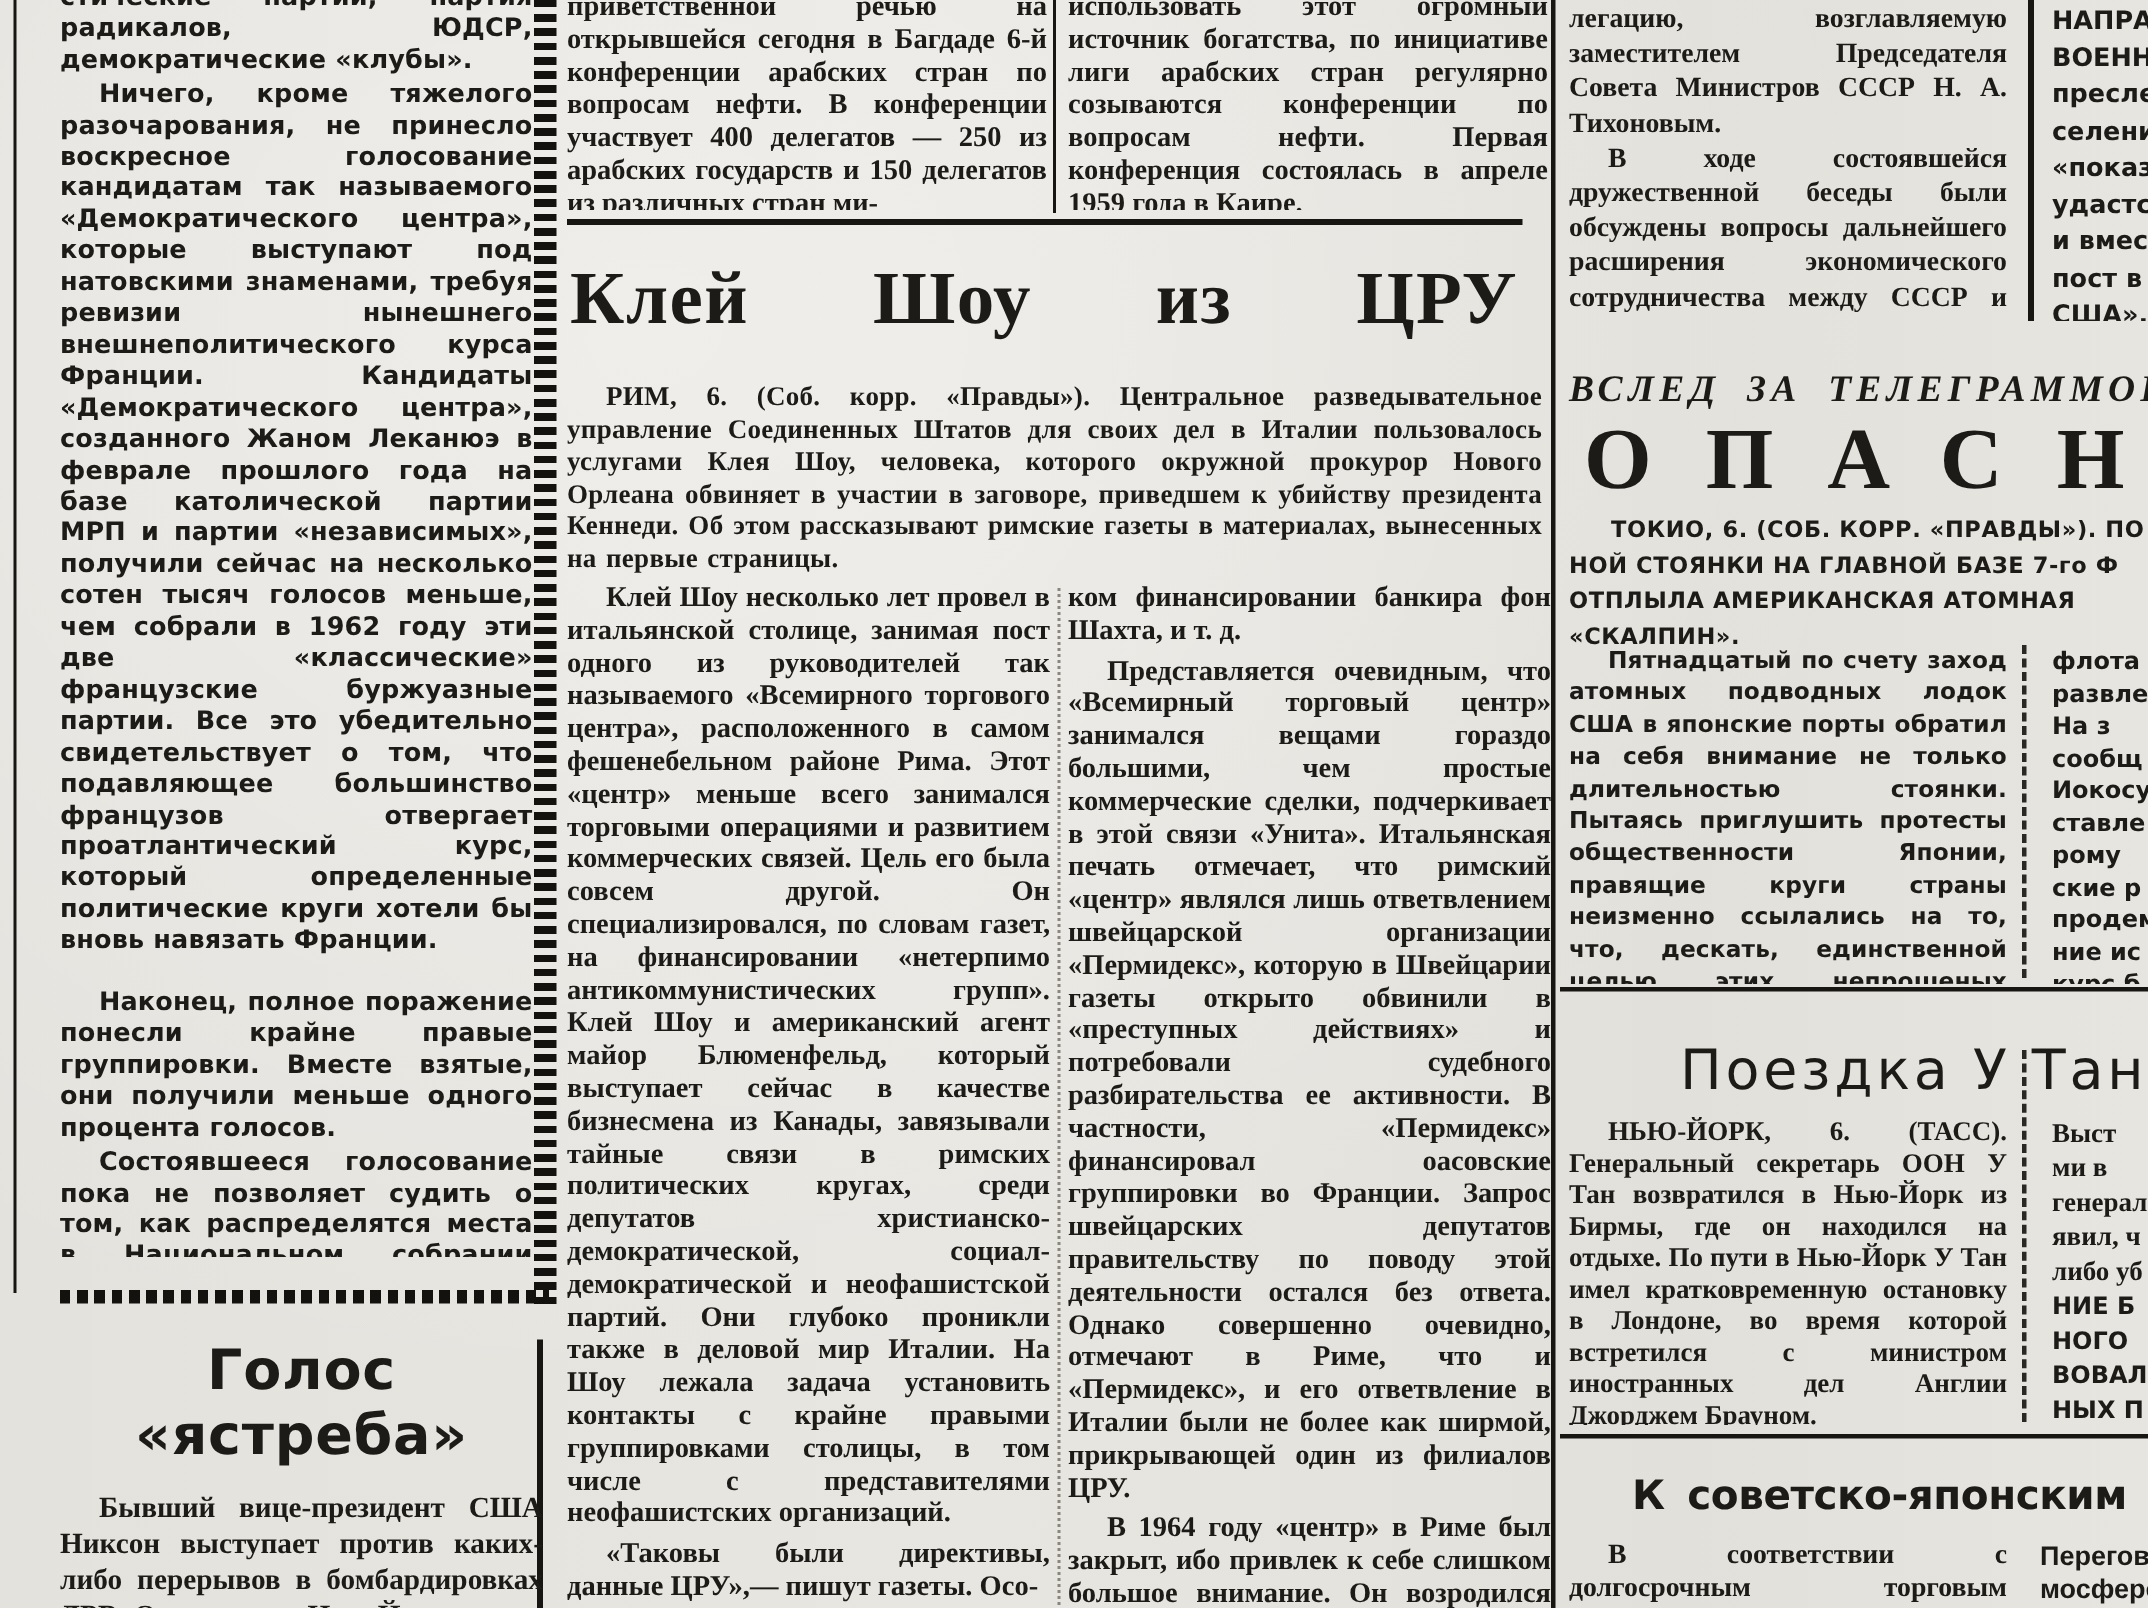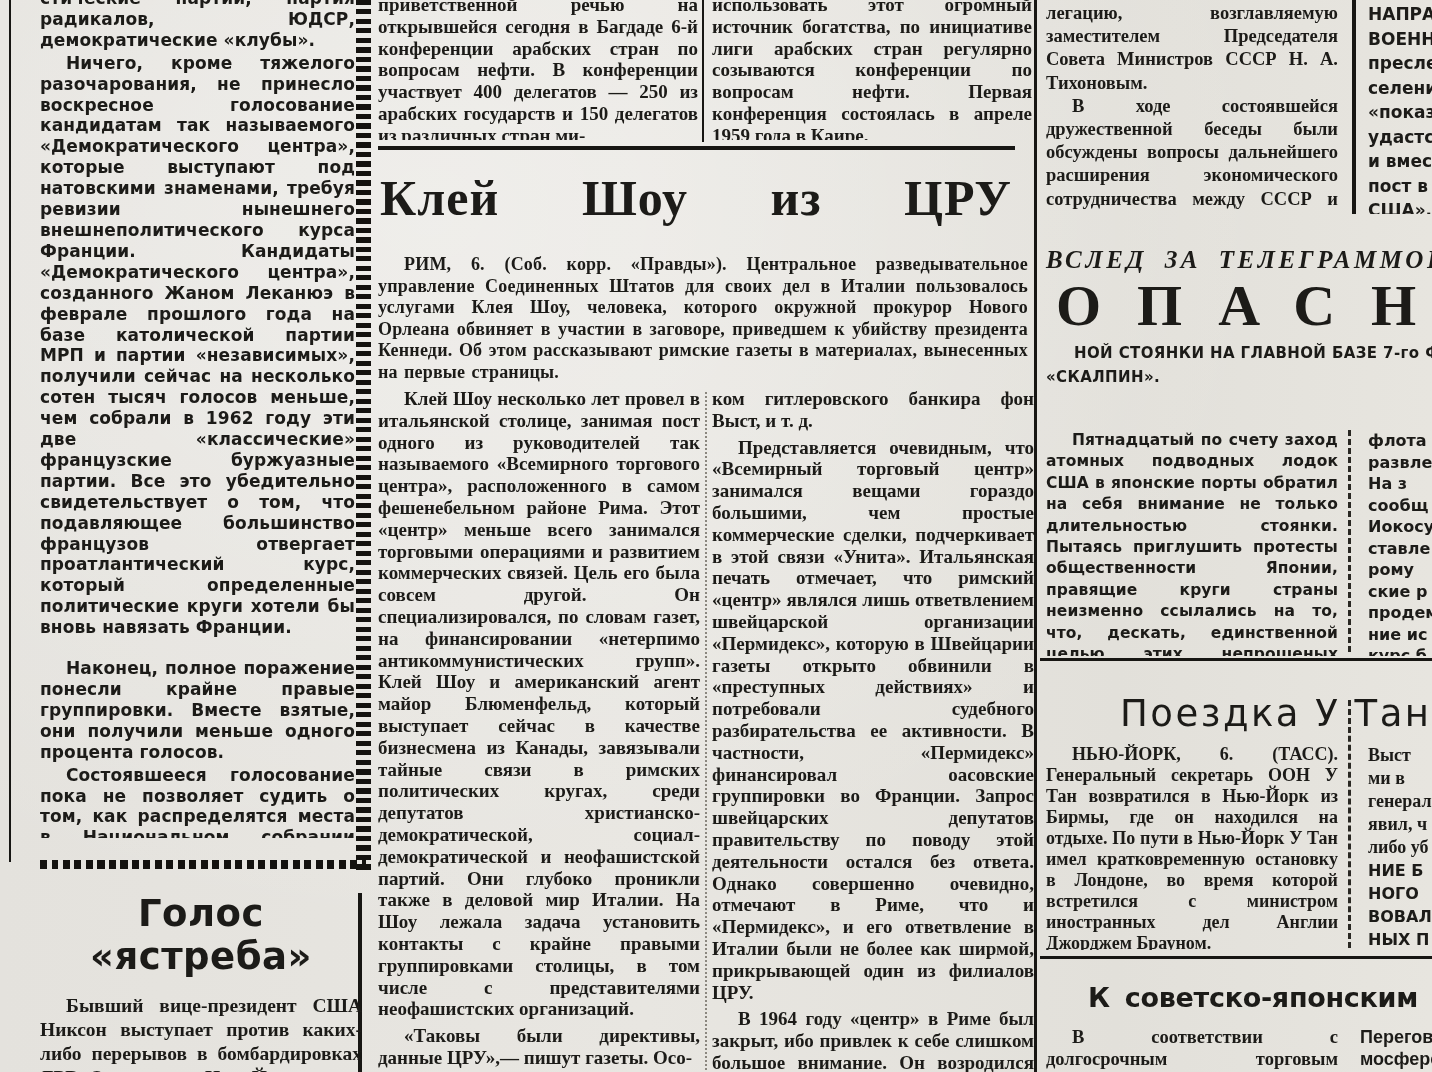--- a/index.html
+++ b/index.html
@@ -89,21 +89,21 @@
   </div>
 
   <div class="abs clip serifb" style="left:378px;top:388px;width:322px;height:684px;">
     <p class="par">Клей Шоу несколько лет провел в итальянской столице, занимая пост одного из руководителей так называемого «Всемирного торгового центра», расположенного в самом фешенебельном районе Рима. Этот «центр» меньше всего занимался торговыми операциями и развитием коммерческих связей. Цель его была совсем другой. Он специализировался, по словам газет, на финансировании «нетерпимо антикоммунистических групп». Клей Шоу и американский агент майор Блюменфельд, который выступает сейчас в качестве бизнесмена из Канады, завязывали тайные связи в римских политических кругах, среди депутатов христианско-демократической, социал-демократической и неофашистской партий. Они глубоко проникли также в деловой мир Италии. На Шоу лежала задача установить контакты с крайне правыми группировками столицы, в том числе с представителями неофашистских организаций.</p>
     <p class="par" style="margin-top:5px;">«Таковы были директивы, данные ЦРУ»,— пишут газеты. Осо-</p>
   </div>
 
   <div class="abs" style="left:705px;top:392px;width:0;height:678px;border-left:2px dotted #8a867e;"></div>
 
   <div class="abs clip serifb" style="left:712px;top:388px;width:322px;height:684px;">
-    <p class="par-first">ком гитлеровского банкира фон Выст, и т. д.</p>
+    <p class="par-first">ком финансировании банкира фон Шахта, и т. д.</p>
     <p class="par" style="margin-top:5px;">Представляется очевидным, что «Всемирный торговый центр» занимался вещами гораздо большими, чем простые коммерческие сделки, подчеркивает в этой связи «Унита». Итальянская печать отмечает, что римский «центр» являлся лишь ответвлением швейцарской организации «Пермидекс», которую в Швейцарии газеты открыто обвинили в «преступных действиях» и потребовали судебного разбирательства ее активности. В частности, «Пермидекс» финансировал оасовские группировки во Франции. Запрос швейцарских депутатов правительству по поводу этой деятельности остался без ответа. Однако совершенно очевидно, отмечают в Риме, что и «Пермидекс», и его ответвление в Италии были не более как ширмой, прикрывающей один из филиалов ЦРУ.</p>
     <p class="par" style="margin-top:5px;">В 1964 году «центр» в Риме был закрыт, ибо привлек к себе слишком большое внимание. Он возродился под тем же названием в ЮАР, в городе Иоганнесбурге.</p>
   </div>
 
   <div class="abs rule" style="left:1034px;top:0;width:3px;height:1072px;"></div>
 
   <div class="abs clip serifb" style="left:1046px;top:2px;width:292px;height:212px;font-size:18.5px;line-height:23.2px;">
     <p class="par-first">легацию, возглавляемую заместителем Председателя Совета Министров СССР Н. А. Тихоновым.</p>
     <p class="par">В ходе состоявшейся дружественной беседы были обсуждены вопросы дальнейшего расширения экономического сотрудничества между СССР и ГДР.</p>
 
@@ -118,21 +118,23 @@
       <div class="gdr-cut-line">удастся</div>
       <div class="gdr-cut-line">и вмест</div>
       <div class="gdr-cut-line">пост в</div>
       <div class="gdr-cut-line">США».</div>
     </div>
 
   <div id="kicker" class="abs" style="left:1046px;top:246px;">ВСЛЕД ЗА ТЕЛЕГРАММОЙ —</div>
   <div id="opasny" class="abs" style="left:1056px;top:272px;">ОПАСНЫ</div>
 
   <div class="abs clip" style="left:1046px;top:342px;width:386px;height:98px;">
+      <div class="tokyo-line cutline">ТОКИО, 6. (СОБ. КОРР. «ПРАВДЫ»). ПО</div>
       <div class="tokyo-line cutline">НОЙ СТОЯНКИ НА ГЛАВНОЙ БАЗЕ 7-го Ф</div>
+      <div class="tokyo-line cutline">ОТПЛЫЛА АМЕРИКАНСКАЯ АТОМНАЯ</div>
       <div class="tokyo-line cutline">«СКАЛПИН».</div>
     </div>
 
   <div class="abs clip sansb" style="left:1046px;top:430px;width:292px;height:226px;font-size:15.5px;line-height:21.4px;">
     <p class="par">Пятнадцатый по счету заход атомных подводных лодок США в японские порты обратил на себя внимание не только длительностью стоянки. Пытаясь приглушить протесты общественности Японии, правящие круги страны неизменно ссылались на то, что, дескать, единственной целью этих непрошеных визитов атомного</p>
   </div>
   <div class="abs dash-v" style="left:1348px;top:430px;height:222px;"></div>
   <div class="abs clip" style="left:1368px;top:430px;width:64px;height:226px;">
       <div class="danger-cut-line">флота</div>
       <div class="danger-cut-line">развле</div>

